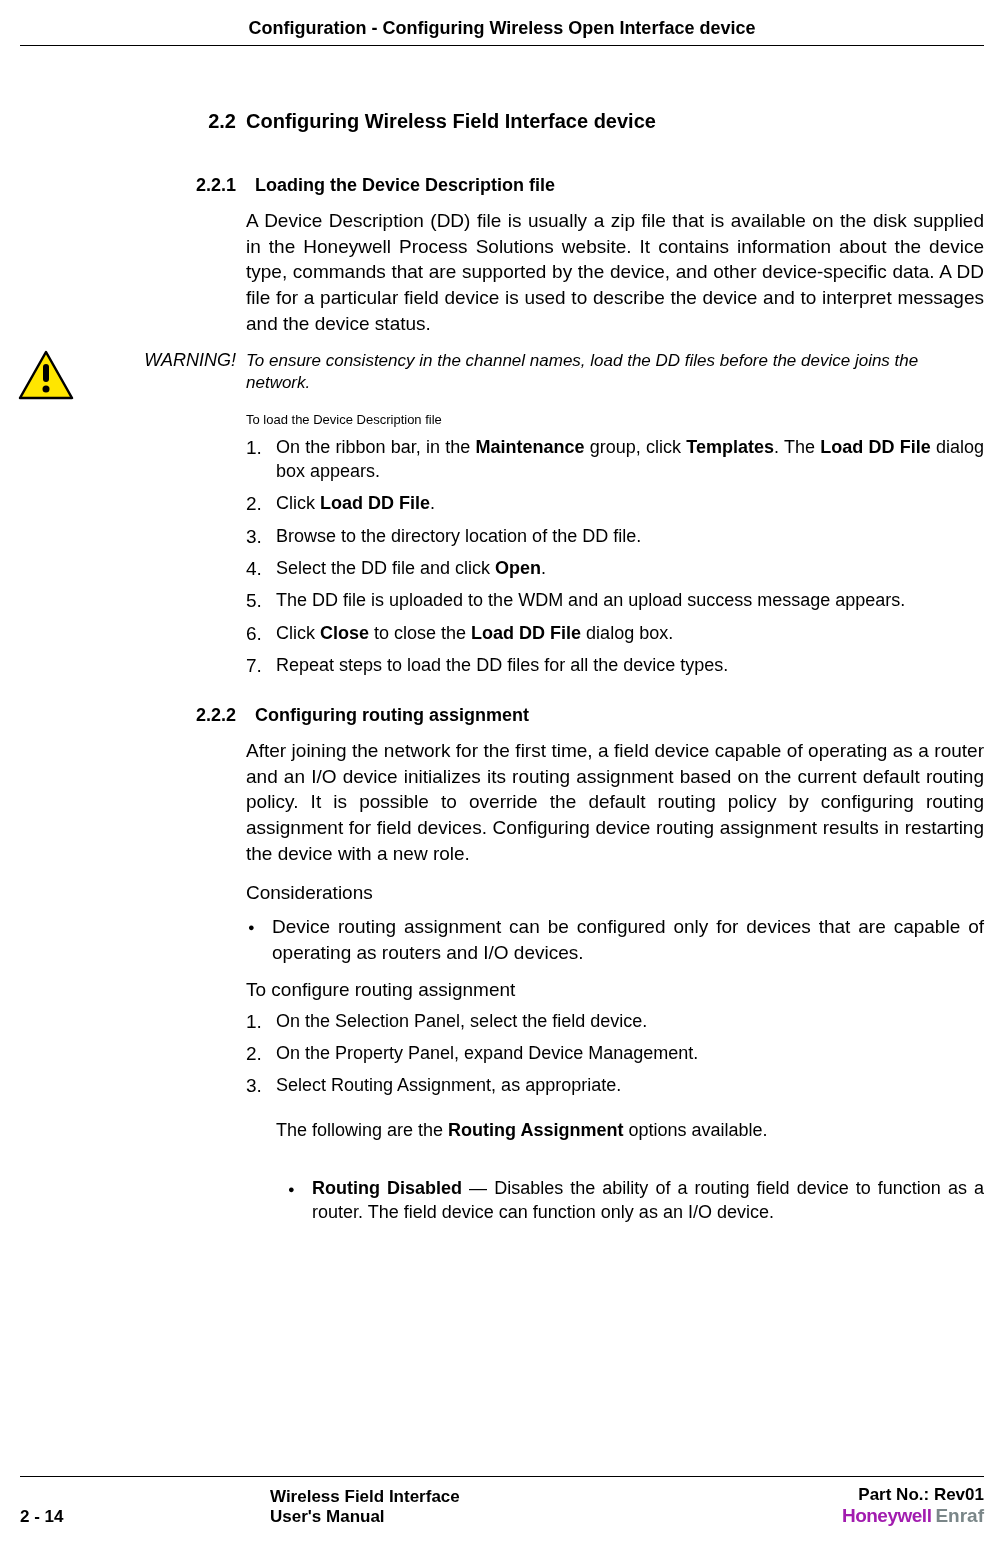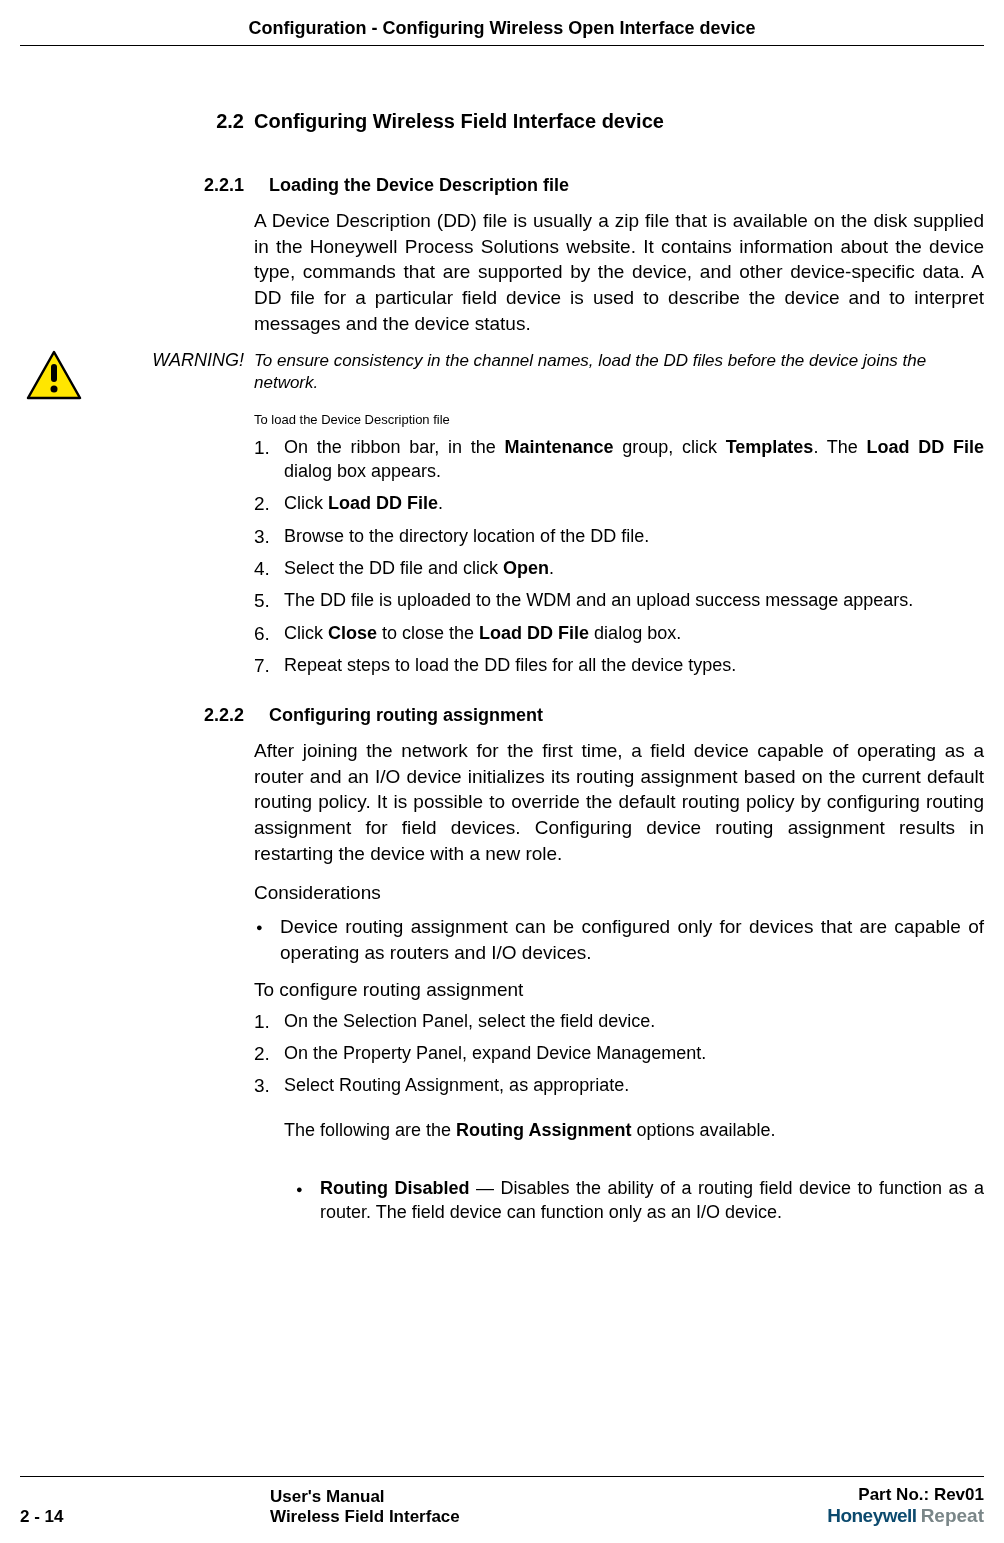--- a/index.html
+++ b/index.html
@@ -19,27 +19,27 @@
     font-size: 18px;
     padding-top: 18px;
   }
   .header-rule {
     border-top: 1.5px solid #000;
     margin: 6px 20px 0 20px;
   }
   .content {
     position: absolute;
     top: 100px;
-    left: 16px;
+    left: 8px;
     right: 20px;
   }
   .sec-row { display: flex; }
   .sec-num { width: 228px; text-align: right; padding-right: 10px; font-weight: bold; font-size: 20px;}
   .sec-title { font-weight: bold; font-size: 20px; flex:1;}
-  .sub-num { width: 228px; text-align: right; padding-right: 25px; font-weight: bold; font-size: 18px;}
+  .sub-num { width: 228px; text-align: right; padding-right: 19px; font-weight: bold; font-size: 18px;}
   .sub-title { font-weight: bold; font-size: 18px; flex:1;}
   .body-text {
     margin-left: 238px;
     text-align: justify;
     line-height: 1.35;
     font-size: 19px;
   }
   .warning-row {
     display: flex;
     align-items: flex-start;
@@ -141,21 +141,21 @@
     left: 20px;
     right: 20px;
     display: flex;
     align-items: flex-end;
     font-size: 17px;
     font-weight: bold;
   }
   .footer .page-num { width: 220px; }
   .footer .center { flex:1; text-align: left; padding-left: 30px;}
   .footer .right { text-align: right; }
-  .honeywell { color: #0c4a6e; font-weight: bold; font-size: 19px; letter-spacing: -0.5px;}
+  .honeywell { color: #a21caf; font-weight: bold; font-size: 19px; letter-spacing: -0.5px;}
   .enraf { color: #7a8688; font-weight: bold; font-size: 19px; margin-left: 4px;}
   b { font-weight: bold; }
 </style>
 </head>
 <body>
 
 <div class="page-header">Configuration - Configuring Wireless Open Interface device</div>
 <div class="header-rule"></div>
 
 <div class="content">
@@ -222,20 +222,20 @@
   <ul class="sub-bullets">
     <li><b>Routing Disabled</b><span> — Disables the ability of a routing field device to function as a router. The field device can function only as an I/O device.</span></li>
   </ul>
 
 </div>
 
 <div class="footer-rule"></div>
 <div class="footer">
   <div class="page-num">2 - 14</div>
   <div class="center">
+    <div>Wireless Field Interface</div>
     <div>User's Manual</div>
-    <div>Wireless Field Interface</div>
   </div>
   <div class="right">
     <div>Part No.: Rev01</div>
-    <div><span class="honeywell">Honeywell</span><span class="enraf">Repeat</span></div>
+    <div><span class="honeywell">Honeywell</span><span class="enraf">Enraf</span></div>
   </div>
 </div>
 
 </body></html>

